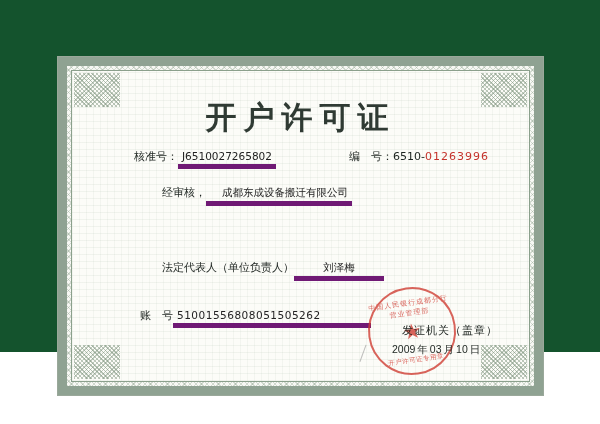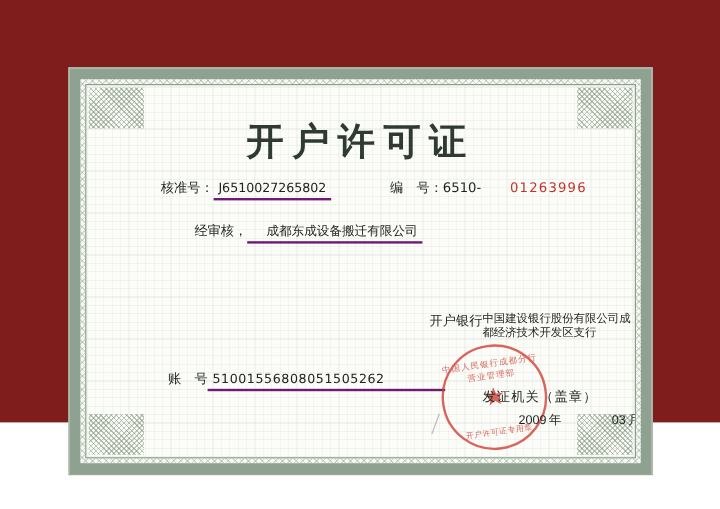--- a/index.html
+++ b/index.html
@@ -10,21 +10,21 @@
     width: 600px;
     height: 424px;
     background: #ffffff;
     font-family: "Liberation Sans", sans-serif;
     overflow: hidden;
   }
   .page {
     position: relative;
     width: 600px;
     height: 352px;
-    background: #7f1d1d;
+    background: #14532d;
   }
   
   .cert {
     position: absolute;
     left: 57px;
     top: 56px;
     width: 487px;
     height: 340px;
     background: #f7f8f4;
     border: 1px solid #9aa89a;
@@ -89,30 +89,30 @@
     position: absolute;
     font-family: "DejaVu Sans", "Liberation Sans", sans-serif;
     font-size: 11px;
     color: #1d2420;
     white-space: nowrap;
   }
   .label { font-size: 11px; color: #1d2420; }
   .value {
     font-size: 10.5px;
     color: #222;
-    border-bottom: 2px solid #701a75;
+    border-bottom: 5px solid #701a75;
     display: inline-block;
     padding: 0 4px 1px 4px;
     min-height: 13px;
   }
 
   
   .r-approve { left: 62px; top: 78px; }
   .r-serial  { right: 40px; top: 78px; text-align: right; }
-  .serial-red { color: #c4322b; letter-spacing: 1px; margin-left: 24px; }
+  .serial-red { color: #c4322b; letter-spacing: 1px; }
 
   
   .r-audit { left: 90px; top: 114px; }
   .r-audit .co { min-width: 138px; text-align: right; }
   .r-cond { left: 345px; top: 114px; }
 
   
   .r-open { left: 90px; top: 146px; font-size: 15px; font-weight: bold; letter-spacing: 2px; }
 
   
@@ -183,21 +183,21 @@
     white-space: nowrap;
   }
   .r-date {
     position: absolute;
     left: 318px;
     top: 272px;
     font-size: 10.5px;
     color: #1d2420;
     white-space: nowrap;
   }
-  .r-date .num { padding: 0 2px; margin-left: 40px; }
+  .r-date .num { padding: 0 2px; }
 
   
   .pencil-mark {
     position: absolute;
     left: 290px;
     top: 276px;
     width: 16px;
     height: 18px;
     border-left: 1px solid #8a8a8a;
     transform: rotate(20deg);
@@ -225,24 +225,24 @@
 
       <div class="row r-serial">
         <span class="label">编　号：</span><span class="label">6510-</span><span class="serial-red">01263996</span>
       </div>
 
       <div class="row r-audit">
         <span class="label">经审核，</span><span class="value co">成都东成设备搬迁有限公司</span>
       </div>
 
 
-
-      <div class="row r-bank">
-        <span class="label">开户银行</span><span class="bank-name">中国建设银行股份有限公司成都经济技术开发区支行</span>
-      </div>
+      <div class="row r-legal">
+        <span class="label">法定代表人（单位负责人）</span><span class="value v">刘泽梅</span>
+      </div>
+
 
       <div class="row r-acct">
         <span class="label">账　号</span><span class="value v">51001556808051505262</span>
       </div>
 
       <div class="seal">
         <div class="arc-top">中国人民银行成都分行营业管理部</div>
         <div class="star">★</div>
         <div class="arc-bottom">开户许可证专用章</div>
       </div>

